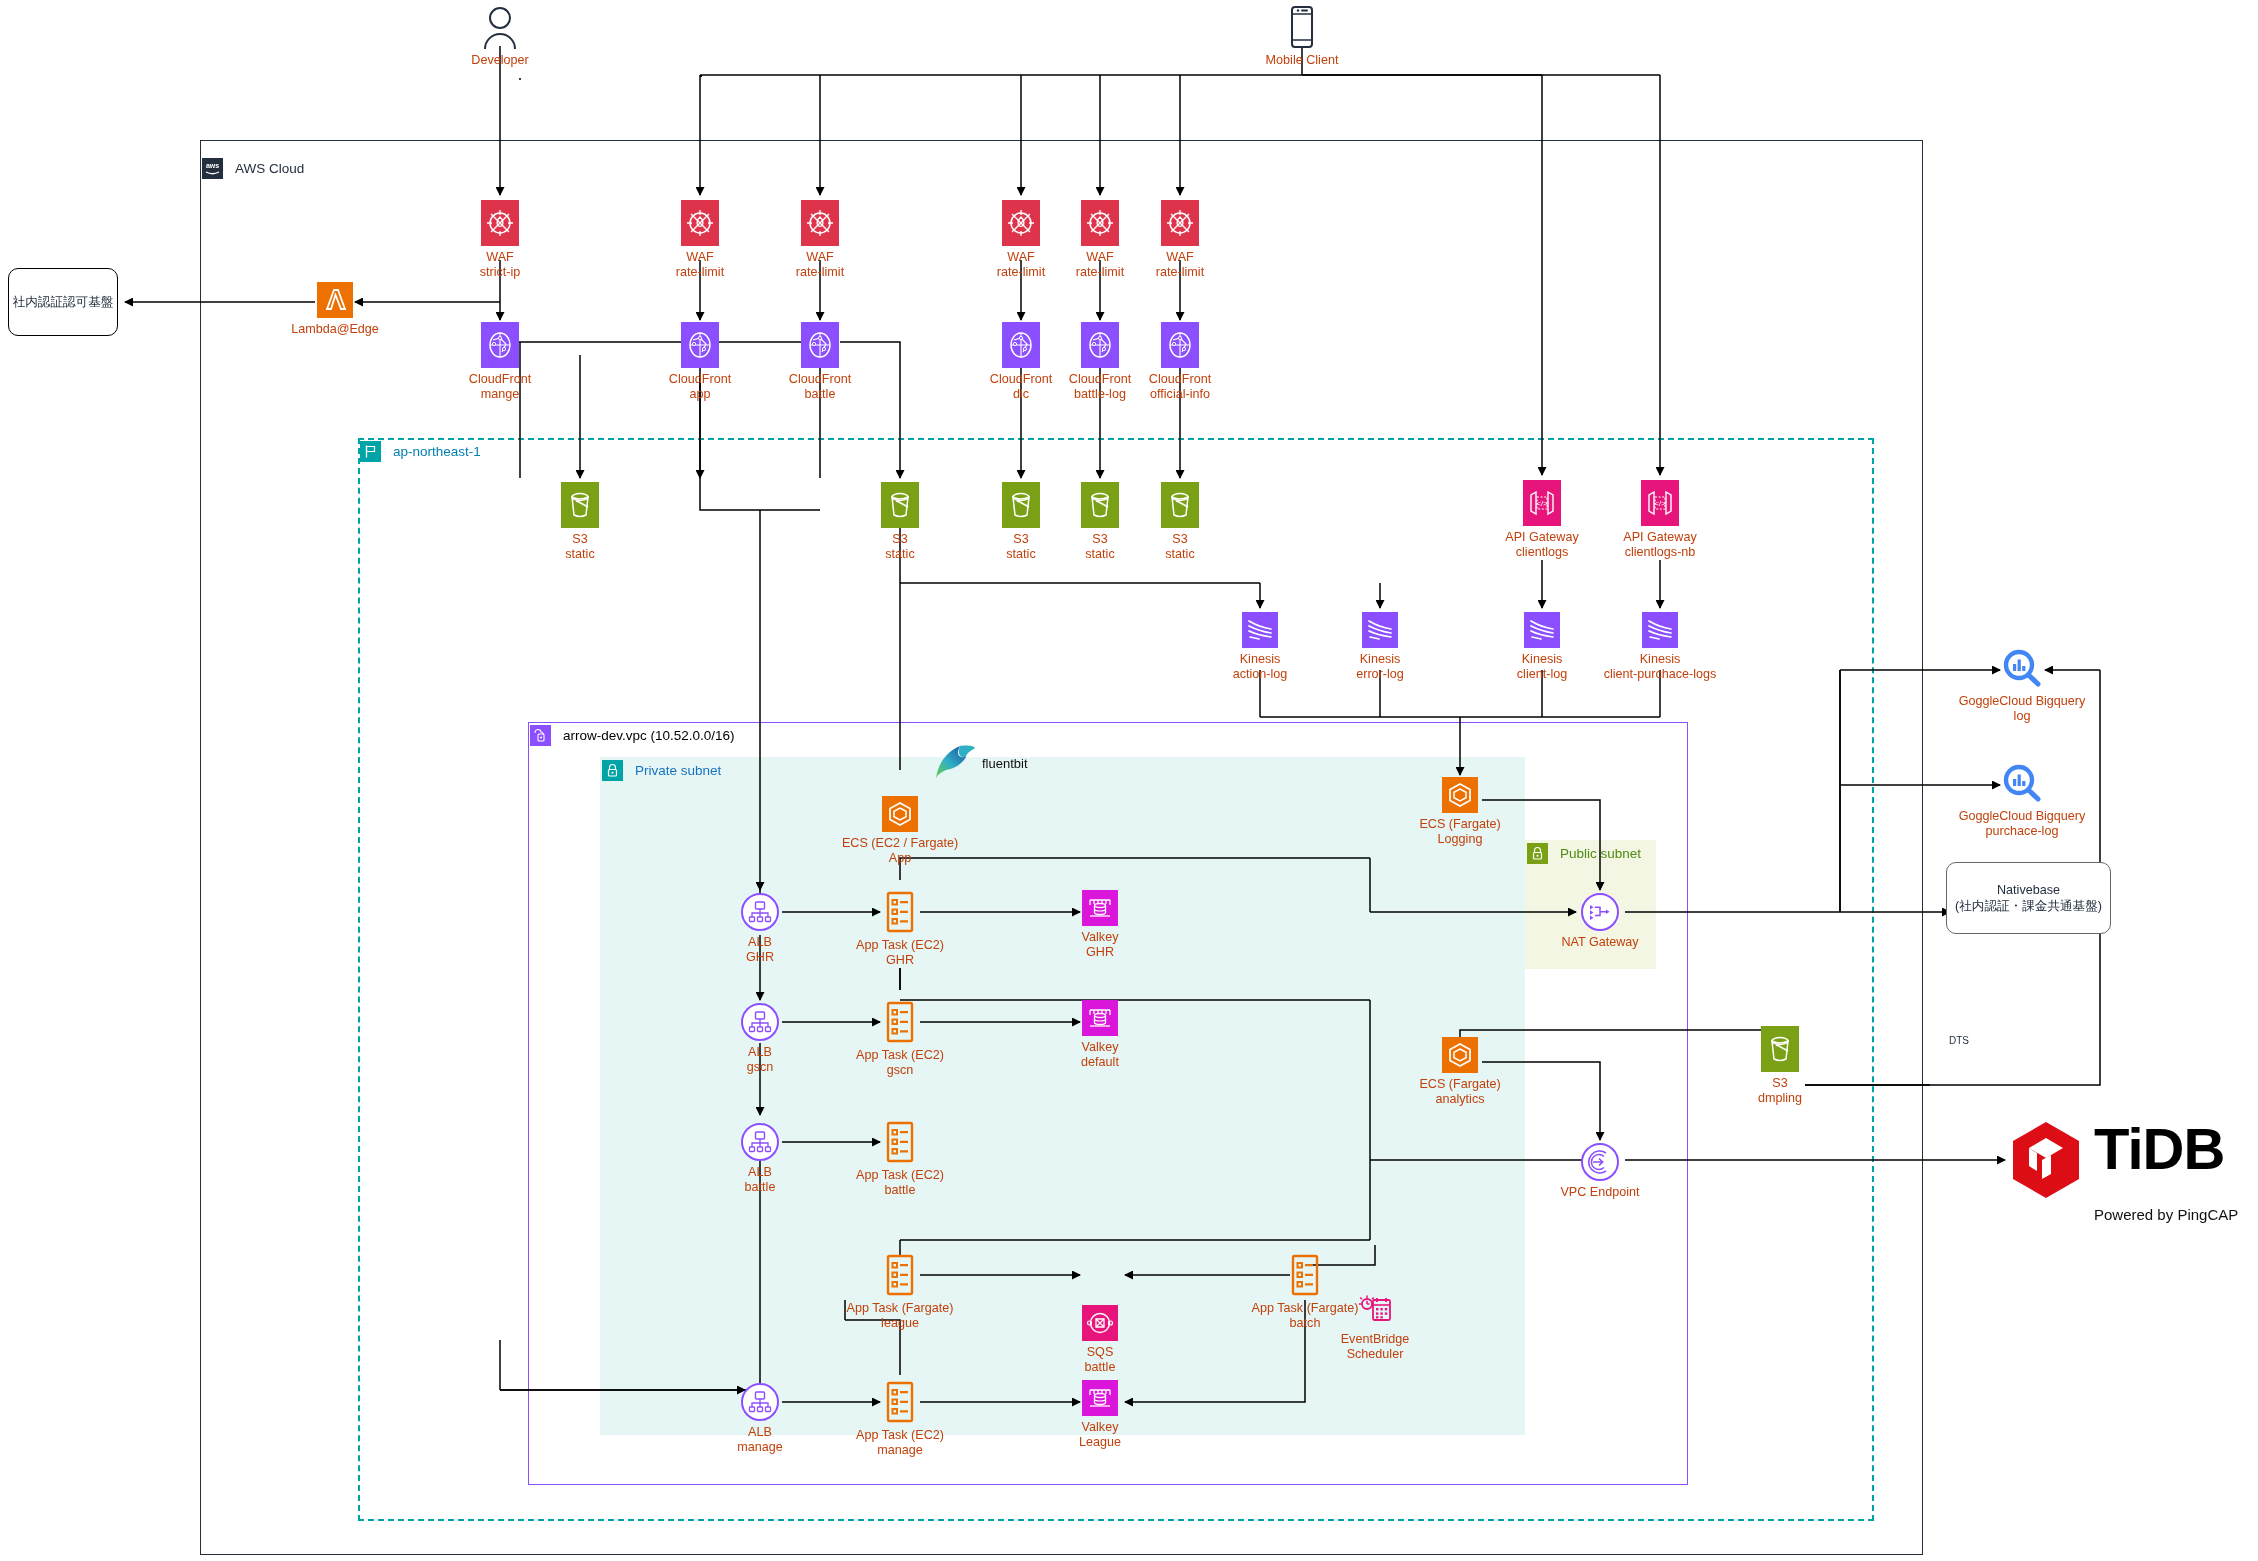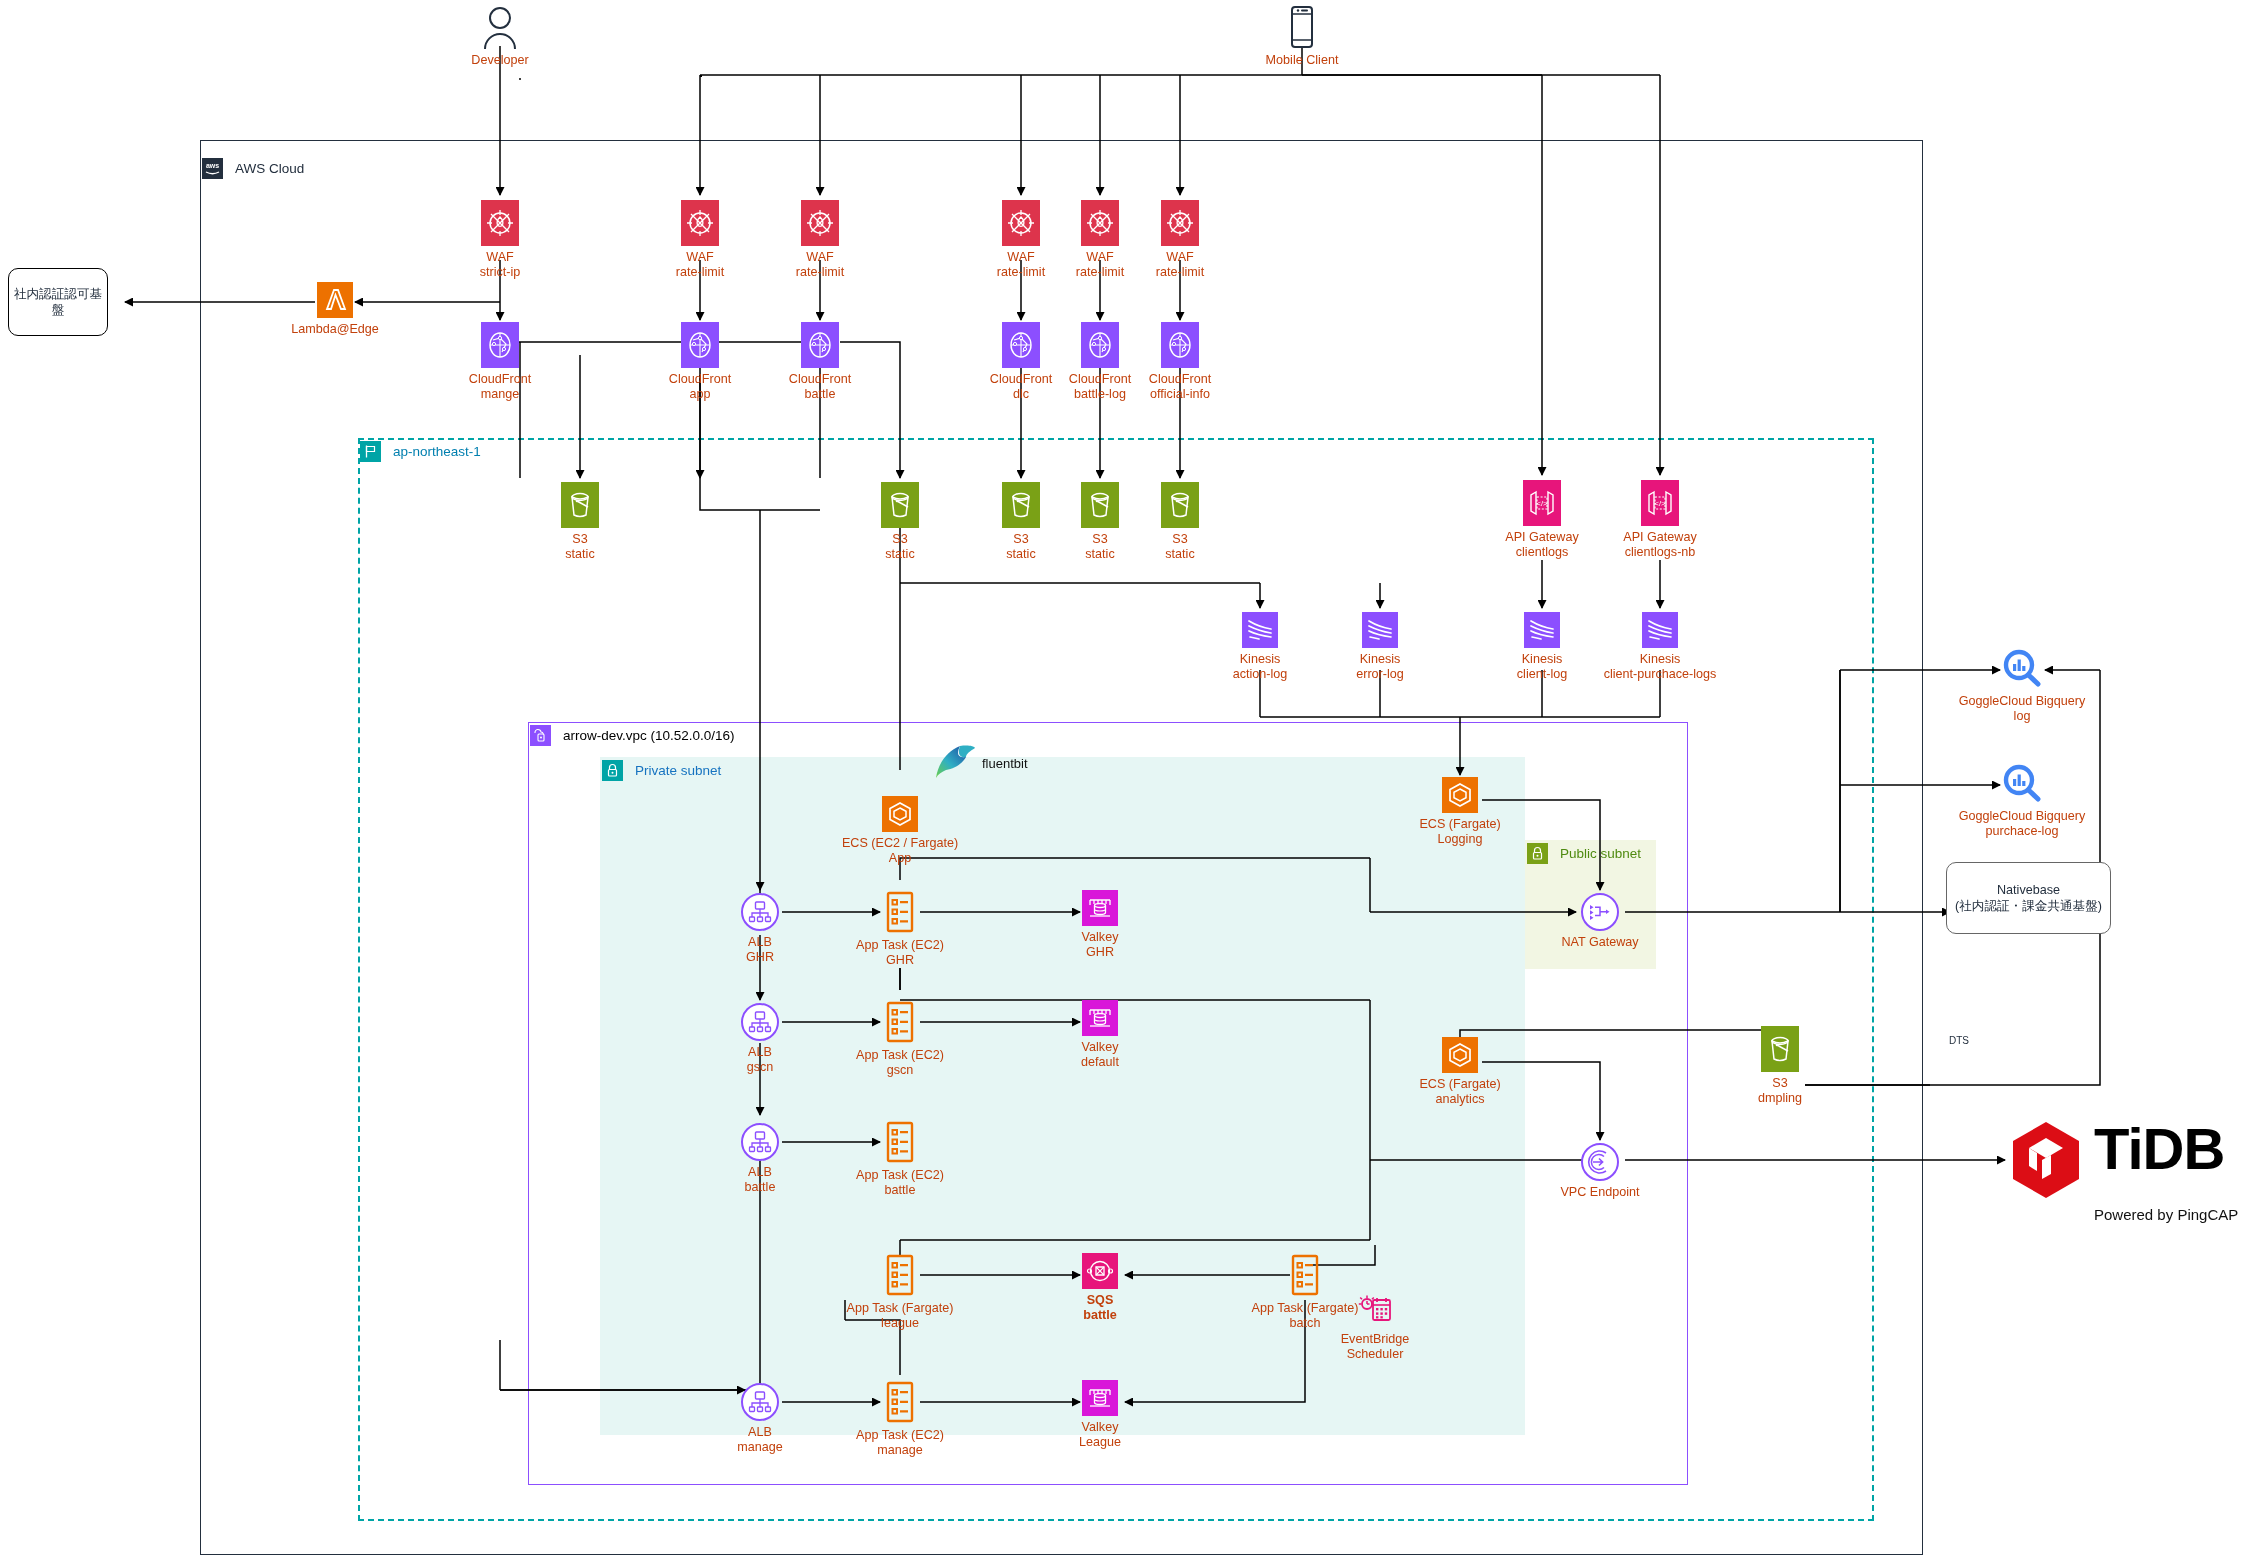--- a/index.html
+++ b/index.html
@@ -383,21 +383,21 @@
       <svg width="26" height="44" viewBox="0 0 26 44">
         <rect x="3" y="2" width="20" height="40" rx="3" stroke="#232F3E" stroke-width="2" fill="none"></rect>
         <path d="M3 9 h20 M3 35 h20" stroke="#232F3E" stroke-width="1.5"></path>
         <circle cx="9" cy="5.5" r="1.2" fill="#232F3E"></circle>
         <rect x="12" y="4.6" width="7" height="2" rx="1" fill="#232F3E"></rect>
       </svg>
     </span>
     <span class="cap">Mobile Client</span>
   </div>
 
-  <div class="extbox thin" style="left:8px; top:268px; width:100px; height:68px;">
+  <div class="extbox thin" style="left:8px; top:268px; width:110px; height:68px;">
     <span>社内認証認可基盤</span>
   </div>
 
   <div class="extbox" style="left:1946px; top:862px; width:165px; height:72px;">
     <span>Nativebase
 (社内認証・課金共通基盤)</span>
   </div>
 
   <div class="node" style="left:335px; top:282px;">
     <span class="ico sq36 bg-lam">
@@ -864,21 +864,21 @@
           <path d="M5 7 h20 M5 7 v5 M9 7 v4 M13 7 v4 M17 7 v4 M21 7 v4 M25 7 v5" stroke="#fff" stroke-width="1.3" fill="none"></path>
           <path d="M5 23 h20" stroke="#fff" stroke-width="1.3"></path>
           <ellipse cx="15" cy="12.5" rx="5.5" ry="2" stroke="#fff" stroke-width="1.3" fill="none"></ellipse>
           <path d="M9.5 12.5 v7 a5.5 2 0 0 0 11 0 v-7" stroke="#fff" stroke-width="1.3" fill="none"></path>
           <path d="M9.5 16 a5.5 2 0 0 0 11 0" stroke="#fff" stroke-width="1.1" fill="none"></path>
         </svg>
     </span>
     <span class="cap"><span>Valkey</span><br><span>League</span></span>
   </div>
 
-  <div class="node" style="left:1100px; top:1253px;font-weight:bold;">
+  <div class="node" style="left:1100px; top:1305px;">
     <span class="ico sq36 bg-sqs">
       <svg width="30" height="30" viewBox="0 0 30 30">
         <circle cx="15" cy="15" r="9.5" stroke="#fff" stroke-width="1.4" fill="none"></circle>
         <path d="M11 11 h8 v8 h-8 z" stroke="#fff" stroke-width="1.3" fill="none"></path>
         <path d="M11 11 L19 19 M19 11 L11 19" stroke="#fff" stroke-width="1.1"></path>
         <circle cx="4.5" cy="15" r="2" stroke="#fff" stroke-width="1.2" fill="none"></circle>
         <circle cx="25.5" cy="15" r="2" stroke="#fff" stroke-width="1.2" fill="none"></circle>
       </svg>
     </span>
     <span class="cap"><span>SQS</span><br><span>battle</span></span>

